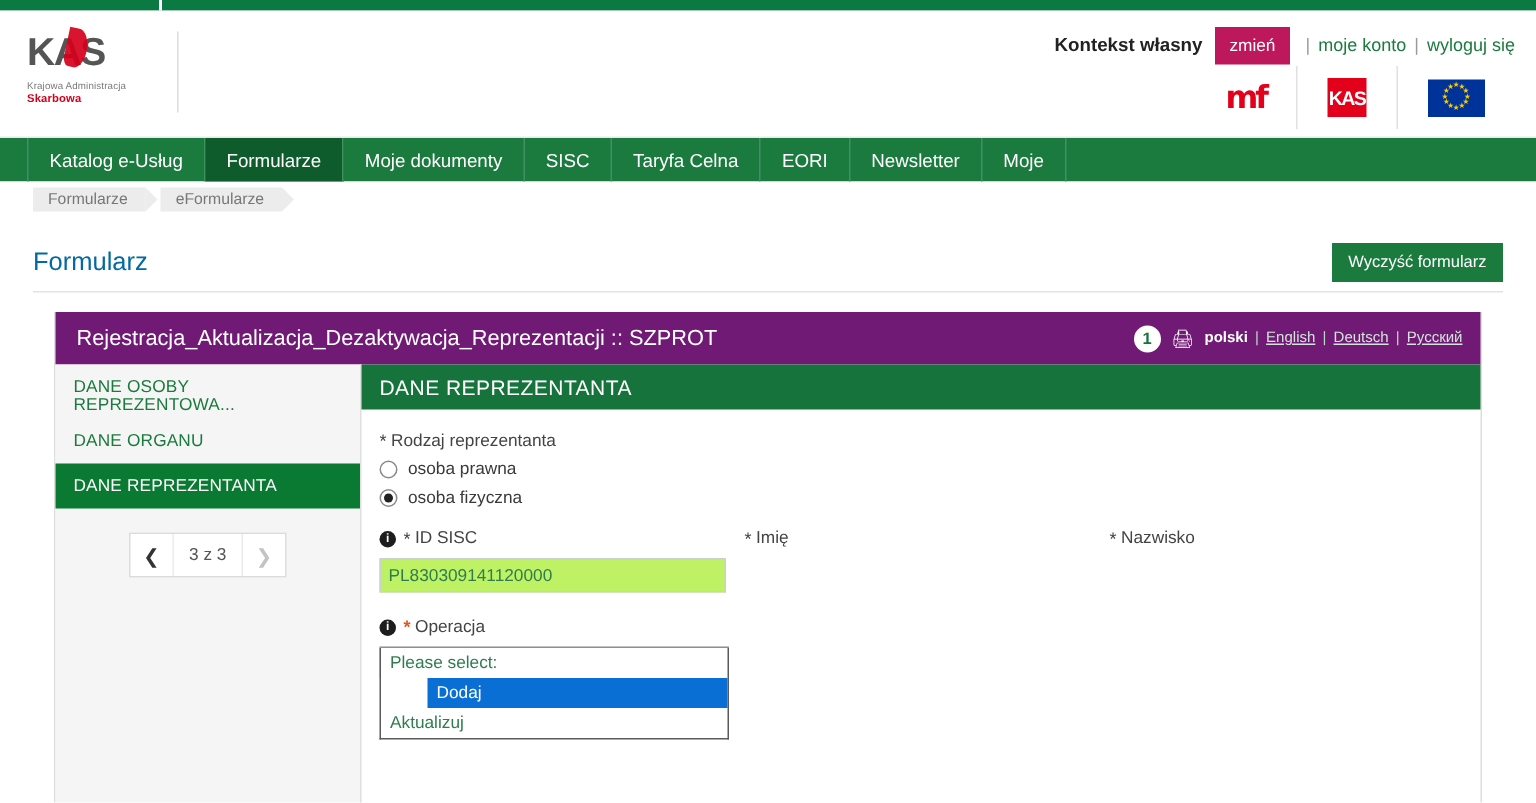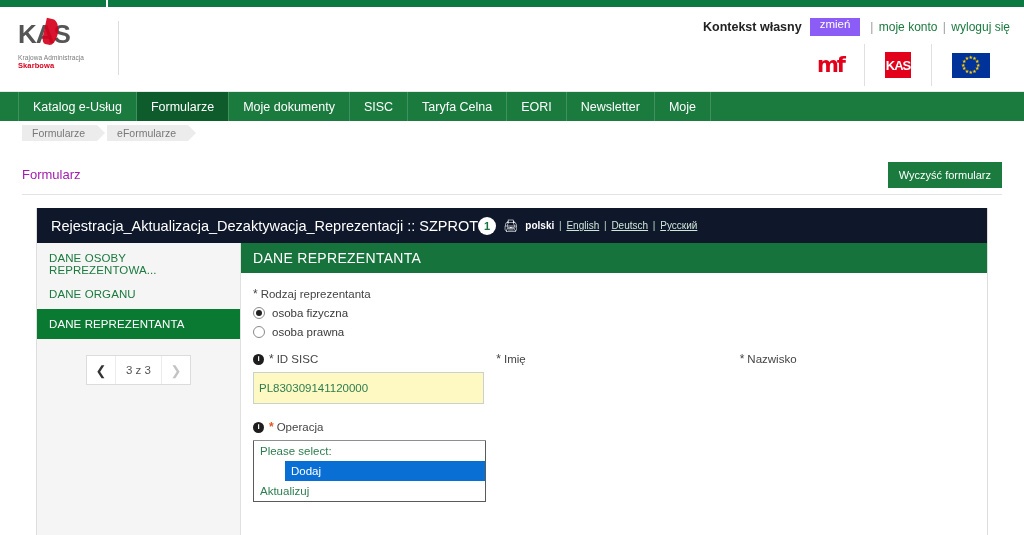--- a/index.html
+++ b/index.html
@@ -68,22 +68,22 @@
   .puesc-tag {
     margin-left:10px; font-size:7.5px; color:#7a7a7a; line-height:1.55;
     letter-spacing:.2px; text-transform:uppercase;
   }
   .ctx-bar {
     position:absolute; right:14px; top:11px;
     display:flex; align-items:center; gap:8px; font-size:12.5px;
   }
   .ctx-label { font-weight:bold; color:#222; font-size:12.5px; }
   .btn-zmien {
-    background:#8b5cf6; color:#fff; font-size:11.5px;
-    padding:0 10px 4px; border:none; cursor:pointer; line-height:1.2;
+    background:#be185d; color:#fff; font-size:11.5px;
+    padding:7px 10px 4px; border:none; cursor:pointer; line-height:1.2;
   }
   .ctx-links { color:#1b7a3e; font-size:12px; }
   .ctx-links a { color:#1b7a3e; text-decoration:none; }
   .ctx-links span.sep { color:#9a9a9a; margin:0 2px; }
 
   .right-logos {
     position:absolute; right:14px; top:37px;
     display:flex; align-items:center; height:42px;
   }
   .rl-cell { padding:0 20px; height:42px; display:flex; align-items:center; justify-content:center; }
@@ -121,35 +121,35 @@
     border-top:8px solid transparent; border-bottom:8px solid transparent;
     border-left:8px solid #ececec;
   }
 
   
   .page-title-row {
     margin:10px 22px 0 22px; height:40px;
     display:flex; align-items:center; justify-content:space-between;
     border-bottom:1px solid #e3e3e3;
   }
-  .page-title { font-size:13px; color:#a21caf; font-weight:normal; }
+  .page-title { font-size:17px; color:#0369a1; font-weight:normal; }
   .btn-clear {
     background:#1b7a3e; color:#fff; border:none; font-size:11px;
     padding:7px 11px; cursor:pointer;
   }
 
   
   .form-panel {
     margin:13px 36px 0 36px;
     border:1px solid #ddd; border-top:none;
     background:#fff; position:relative; height:350px;
   }
   .form-head {
-    background:#0f172a; height:35px; display:flex; align-items:center;
-    padding:0 12px 0 14px;
+    background:#701a75; height:35px; display:flex; align-items:center;
+    justify-content:space-between; padding:0 12px 0 14px;
   }
   .form-head-title { color:#fff; font-size:14.5px; }
   .form-head-right { display:flex; align-items:center; gap:7px; }
   .step-badge {
     width:18px; height:18px; border-radius:50%; background:#fff; color:#17733c;
     font-size:11px; font-weight:bold; display:flex; align-items:center; justify-content:center;
   }
   .printer-icon { color:#fff; font-size:12px; line-height:1; }
   .lang-links { color:#fff; font-size:10px; }
   .lang-links a { color:#cfe6d8; text-decoration:underline; }
@@ -202,21 +202,21 @@
   }
   .radio.sel:after {
     content:""; position:absolute; left:2px; top:2px; width:6px; height:6px;
     border-radius:50%; background:#222;
   }
   .radio-label { font-size:11.5px; color:#3a3a3a; }
 
   .row3 { display:flex; gap:12px; margin-top:14px; }
   .col { flex:1; }
   .txtin {
-    width:100%; height:32px; background:#fef9c3; border:1px solid #c8d2ca;
+    width:100%; height:23px; background:#bef264; border:1px solid #c8d2ca;
     color:#2e7d4f; font-size:11.5px; padding:0 5px;
     font-family:"Liberation Sans", sans-serif;
   }
 
   .op-block { margin-top:16px; width:233px; position:relative; }
   .select-box {
     width:233px; height:21px; background:#e9e9e9; border:1px solid #8f8f8f;
     display:flex; align-items:center; justify-content:space-between;
     font-size:11.5px; color:#2e7d4f; padding-left:5px; cursor:pointer;
   }
@@ -345,26 +345,26 @@
         <div class="section-head">DANE REPREZENTANTA</div>
 
         <div class="fields">
 
           <div class="fld-label">
             <span class="ast">*</span>
             <span>Rodzaj reprezentanta</span>
           </div>
 
           <div class="radio-row">
+            <span class="radio"></span>
+            <span class="radio-label">osoba prawna</span>
+          </div>
+          <div class="radio-row">
             <span class="radio sel"></span>
             <span class="radio-label">osoba fizyczna</span>
-          </div>
-          <div class="radio-row">
-            <span class="radio"></span>
-            <span class="radio-label">osoba prawna</span>
           </div>
 
           <div class="row3">
             <div class="col">
               <div class="fld-label">
                 <i class="info-i">i</i>
                 <span class="ast">*</span>
                 <span>ID SISC</span>
               </div>
               <input class="txtin" type="text" value="PL830309141120000" style="">

